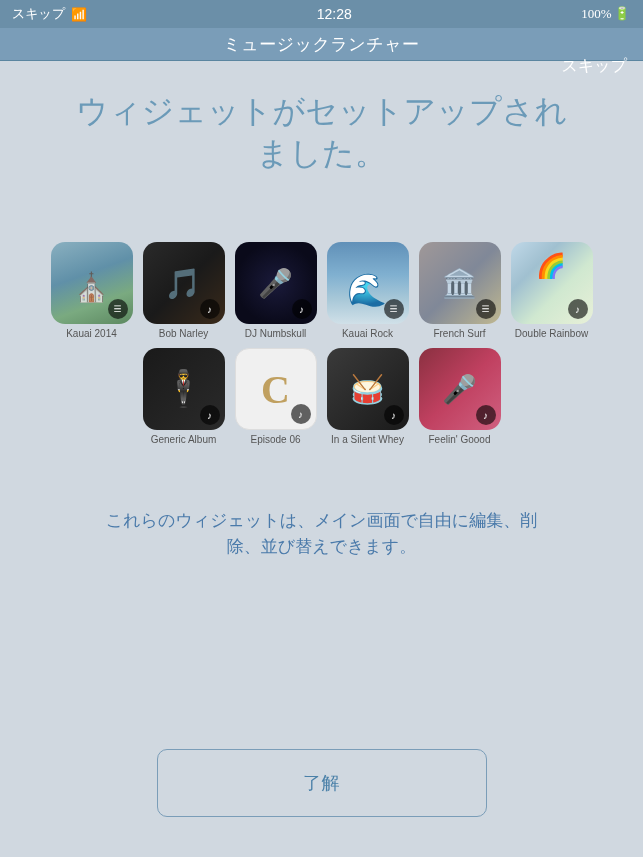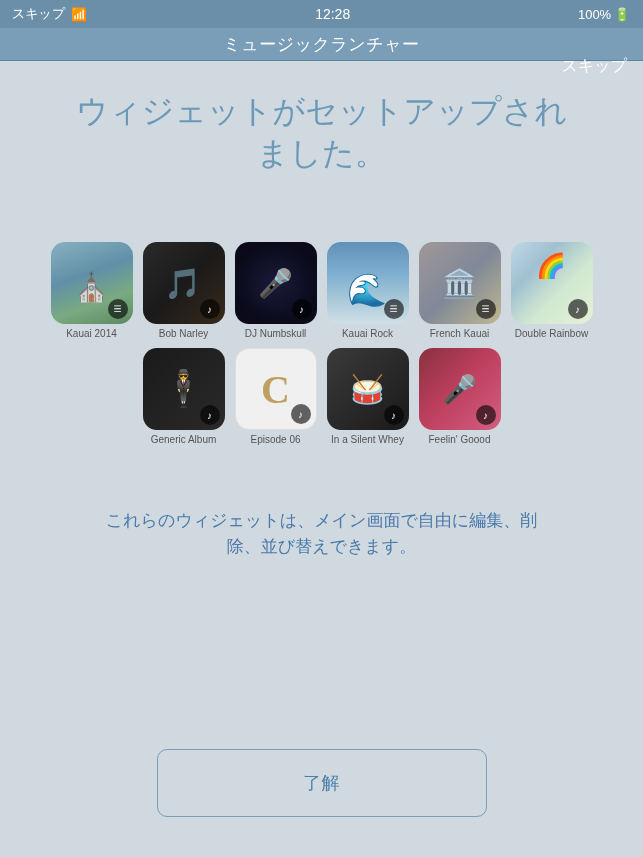--- a/index.html
+++ b/index.html
@@ -20,21 +20,21 @@
       background: #6b8fa8;
       display: flex;
       align-items: center;
       justify-content: space-between;
       padding: 0 12px;
       color: white;
       font-size: 13px;
     }
     .status-left { display: flex; align-items: center; gap: 6px; }
     .status-center { font-size: 14px; font-weight: 500; }
-    .status-right { font-size: 13px; }
+    .status-right { font-size: 13px; font-family: Liberation Serif, serif; }
 
     
     .nav-bar {
       width: 100%;
       height: 33px;
       background: #7a9db8;
       display: flex;
       align-items: center;
       justify-content: center;
       position: relative;
@@ -346,21 +346,21 @@
       <div class="album-item">
         <div class="album-art art-surf">
           <div class="album-badge"></div>
         </div>
         <span class="album-label">Kauai Rock</span>
       </div>
       <div class="album-item">
         <div class="album-art art-french">
           <div class="album-badge"></div>
         </div>
-        <span class="album-label">French Kauai</span>
+        <span class="album-label">French Surf</span>
       </div>
       <div class="album-item">
         <div class="album-art art-rainbow">
           <div class="album-badge album-badge-music"></div>
         </div>
         <span class="album-label">Double Rainbow</span>
       </div>
     </div>
 
     <div class="album-row">

